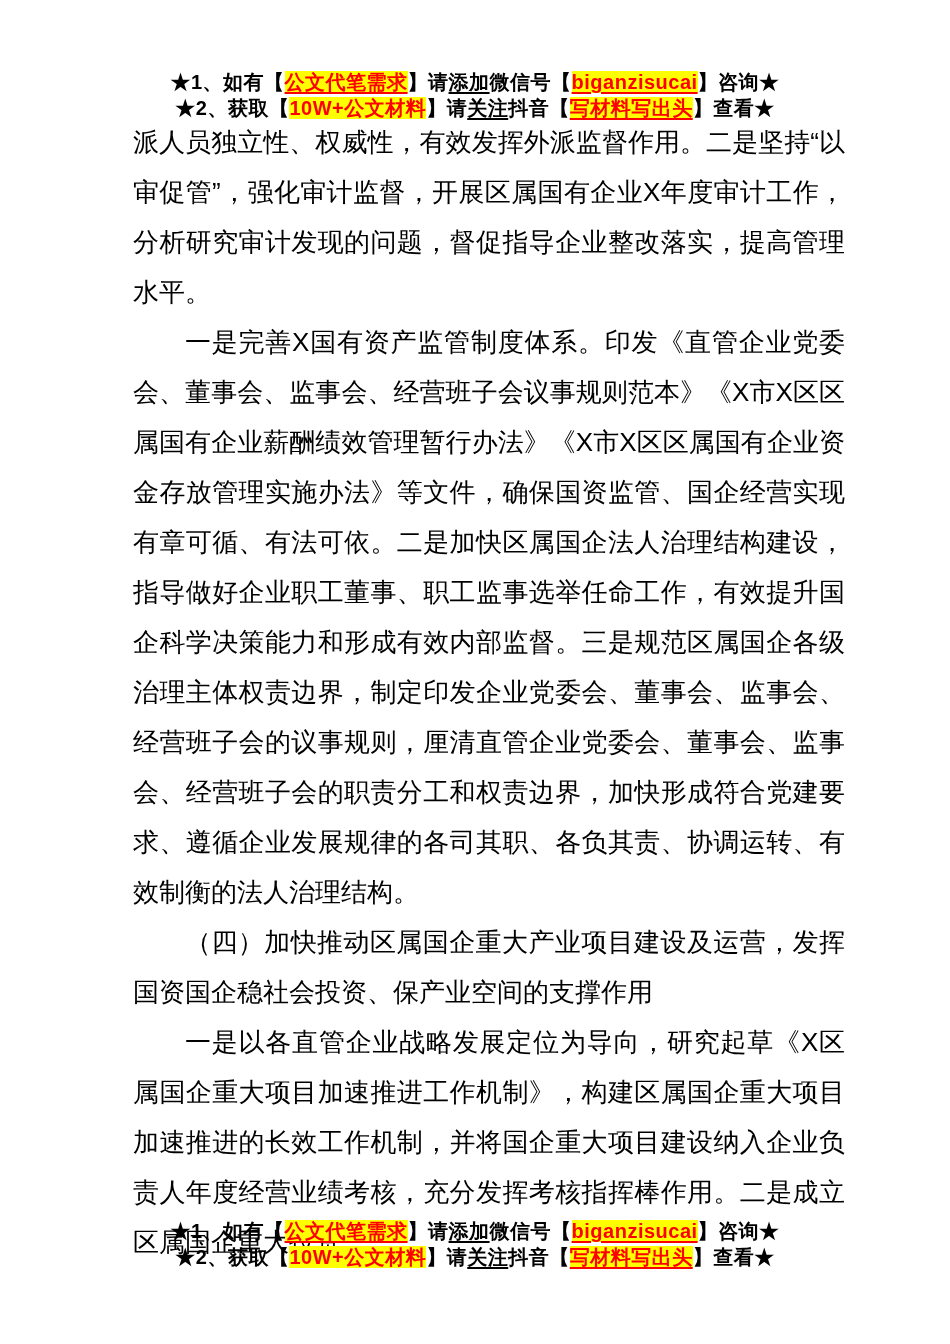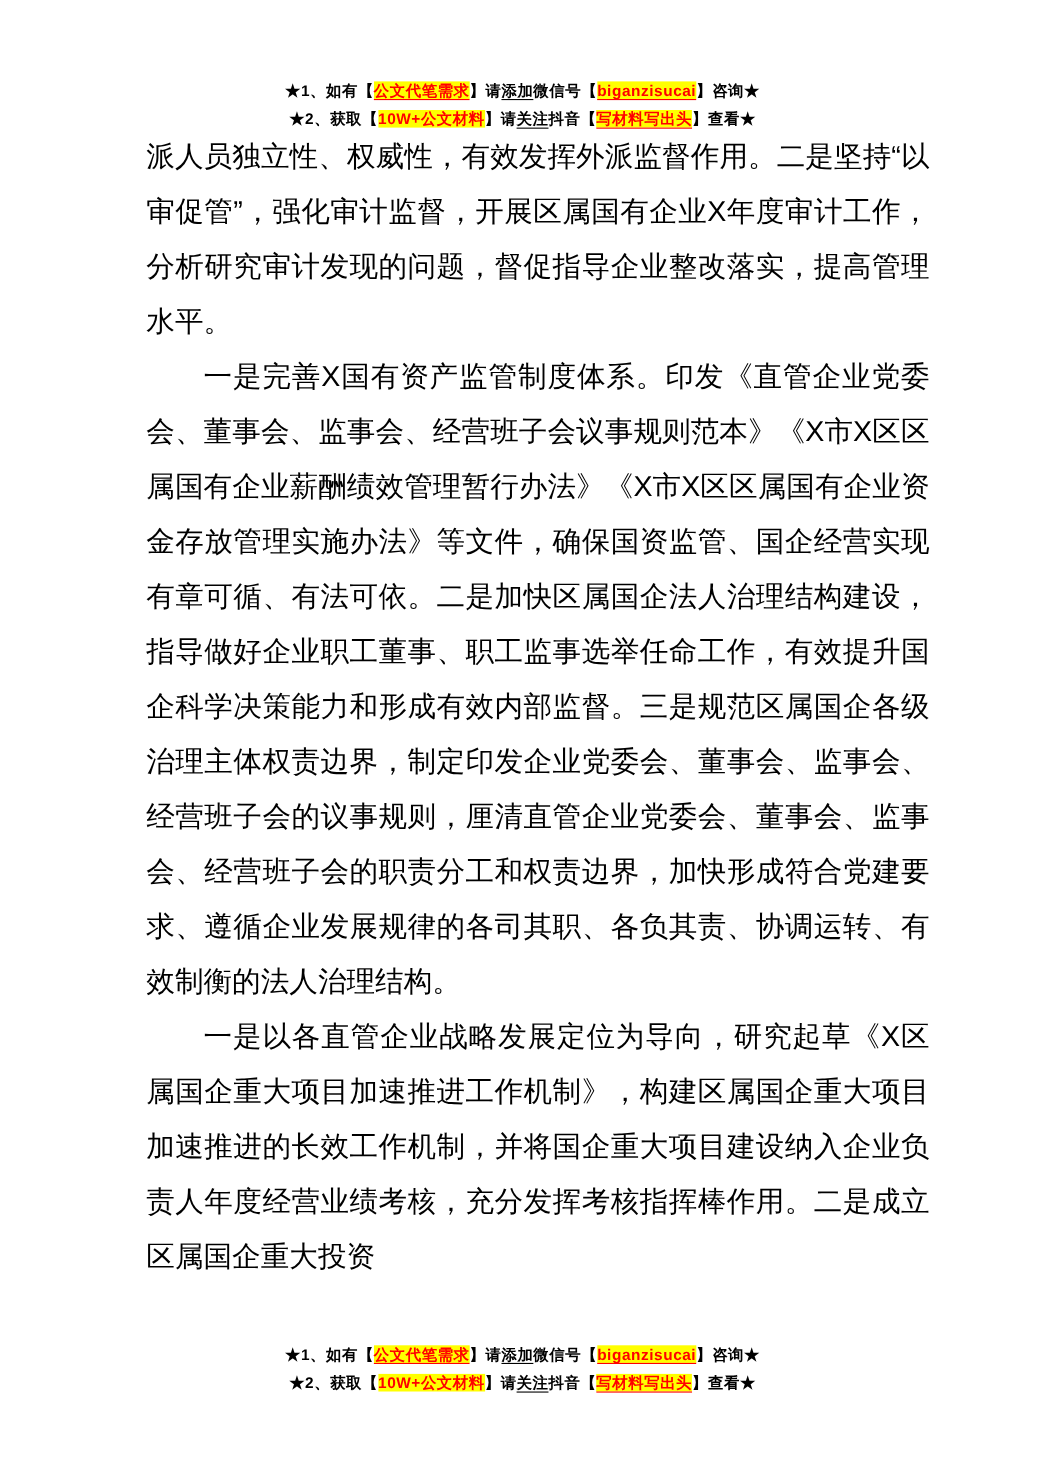--- a/index.html
+++ b/index.html
@@ -12,21 +12,21 @@
     overflow: hidden;
     color: #000000;
     font-family: "Liberation Sans", sans-serif;
   }
   .banner {
     position: absolute;
     left: 0;
     right: 0;
     text-align: center;
     font-weight: 700;
-    font-size: 14px;
+    font-size: 20px;
     line-height: 26px;
     letter-spacing: 0.5px;
     white-space: nowrap;
   }
   .banner-top { top: 69px; }
   .banner-bottom { top: 1218px; }
   .hl {
     color: #ff0000;
     background: #ffff00;
   }
@@ -57,20 +57,21 @@
       <span>★1、如有【</span><span class="hl u">公文代笔需求</span><span>】请</span><span class="u">添加</span><span>微信号【</span><span class="hl u">biganzisucai</span><span>】咨询★</span>
     </div>
     <div>
       <span>★2、获取【</span><span class="hl">10W+公文材料</span><span>】请</span><span class="u">关注</span><span>抖音【</span><span class="hl u">写材料写出头</span><span>】查看★</span>
     </div>
   </div>
 
   <div class="content">
     <p>派人员独立性、权威性，有效发挥外派监督作用。二是坚持“以审促管”，强化审计监督，开展区属国有企业X年度审计工作，分析研究审计发现的问题，督促指导企业整改落实，提高管理水平。</p>
     <p class="indent">一是完善X国有资产监管制度体系。印发《直管企业党委会、董事会、监事会、经营班子会议事规则范本》《X市X区区属国有企业薪酬绩效管理暂行办法》《X市X区区属国有企业资金存放管理实施办法》等文件，确保国资监管、国企经营实现有章可循、有法可依。二是加快区属国企法人治理结构建设，指导做好企业职工董事、职工监事选举任命工作，有效提升国企科学决策能力和形成有效内部监督。三是规范区属国企各级治理主体权责边界，制定印发企业党委会、董事会、监事会、经营班子会的议事规则，厘清直管企业党委会、董事会、监事会、经营班子会的职责分工和权责边界，加快形成符合党建要求、遵循企业发展规律的各司其职、各负其责、协调运转、有效制衡的法人治理结构。</p>
+    <p class="indent">（四）加快推动区属国企重大产业项目建设及运营，发挥国资国企稳社会投资、保产业空间的支撑作用</p>
     <p class="indent">一是以各直管企业战略发展定位为导向，研究起草《X区属国企重大项目加速推进工作机制》，构建区属国企重大项目加速推进的长效工作机制，并将国企重大项目建设纳入企业负责人年度经营业绩考核，充分发挥考核指挥棒作用。二是成立区属国企重大投资</p>
   </div>
 
   <div class="banner banner-bottom">
     <div>
       <span>★1、如有【</span><span class="hl u">公文代笔需求</span><span>】请</span><span class="u">添加</span><span>微信号【</span><span class="hl u">biganzisucai</span><span>】咨询★</span>
     </div>
     <div>
       <span>★2、获取【</span><span class="hl">10W+公文材料</span><span>】请</span><span class="u">关注</span><span>抖音【</span><span class="hl u">写材料写出头</span><span>】查看★</span>
     </div>

